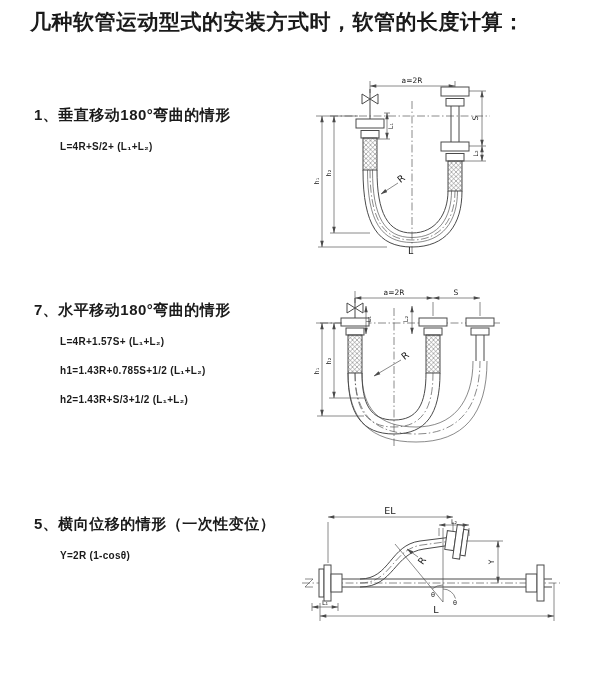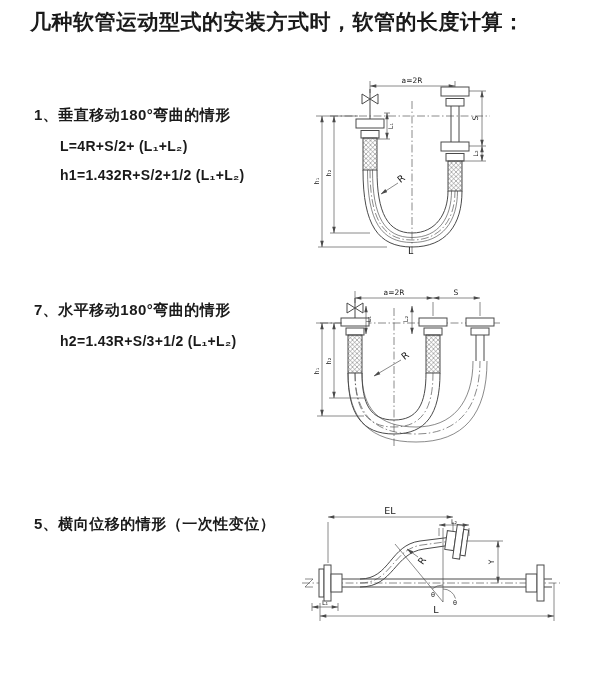--- a/index.html
+++ b/index.html
@@ -4,21 +4,21 @@
 <style>
   html,body{margin:0;padding:0;}
   body{
     width:600px;height:675px;background:#ffffff;position:relative;overflow:hidden;
     font-family:"Liberation Sans","DejaVu Sans",sans-serif;color:#1a1a1a;
   }
   .page-title{position:absolute;left:30px;top:8px;font-size:21px;font-weight:700;letter-spacing:.5px;white-space:nowrap;}
   .section{position:absolute;left:34px;}
   #sec1{top:106px}#sec2{top:301px}#sec3{top:515px}
   .sec-heading{font-size:15px;font-weight:700;letter-spacing:.5px;margin:0 0 7px 0;white-space:nowrap;}
-  .formula{font-size:14px;font-weight:700;padding-left:26px;line-height:29px;white-space:nowrap;letter-spacing:.3px;}
+  .formula{font-size:10px;font-weight:700;padding-left:26px;line-height:29px;white-space:nowrap;letter-spacing:.3px;}
   .diagram{position:absolute;}
   #d1{left:312px;top:73px}#d2{left:312px;top:286px}#d3{left:298px;top:503px}
   svg text{font-family:"DejaVu Sans","Liberation Sans",sans-serif;fill:#222;}
   .ln{fill:none;stroke:#4a4a4a;stroke-width:1;}
   .lt{fill:none;stroke:#4a4a4a;stroke-width:.65;}
   .cl{fill:none;stroke:#4a4a4a;stroke-width:.65;stroke-dasharray:8 2.5 1.5 2.5;}
   .dim{fill:none;stroke:#4a4a4a;stroke-width:.65;}
   .blk{fill:#fff;stroke:#4a4a4a;stroke-width:1;}
   .dl{font-size:7.5px;}
   .big{font-size:9.5px;}
@@ -36,30 +36,32 @@
       <path d="M0,0 L4.5,4.5 M4.5,0 L0,4.5" stroke="#666" stroke-width="0.5"></path>
     </pattern>
   </defs>
 </svg>
 
 <div class="page-title">几种软管运动型式的安装方式时，软管的长度计算：</div>
 
 <div class="section" id="sec1">
   <div class="sec-heading">1、垂直移动180°弯曲的情形</div>
   <div class="formula">L=4R+S/2+ (L₁+L₂)</div>
-  <div class="formula">h1=1.432R+S/2+1/2 (L₁+L₂)</div>
 </div>
 
 <div class="section" id="sec2">
   <div class="sec-heading">7、水平移动180°弯曲的情形</div>
+  <div class="formula">L=4R+1.57S+ (L₁+L₂)</div>
+  <div class="formula">h1=1.43R+0.785S+1/2 (L₁+L₂)</div>
   <div class="formula">h2=1.43R+S/3+1/2 (L₁+L₂)</div>
 </div>
 
 <div class="section" id="sec3">
   <div class="sec-heading">5、横向位移的情形（一次性变位）</div>
+  <div class="formula">Y=2R (1-cosθ)</div>
 </div>
 
 <svg class="diagram" id="d1" width="190" height="186" viewBox="0 0 190 186">
 
   <path class="cl" d="M 100,28 V 182"></path>
   <path class="cl" d="M 18,43 H 178"></path>
 
   <g>
     <path class="dim" d="M 58,8 V 20 M 143,8 V 14"></path>
     <path class="dim" d="M 58,13 H 143" marker-start="url(#ar)" marker-end="url(#ar)"></path>

